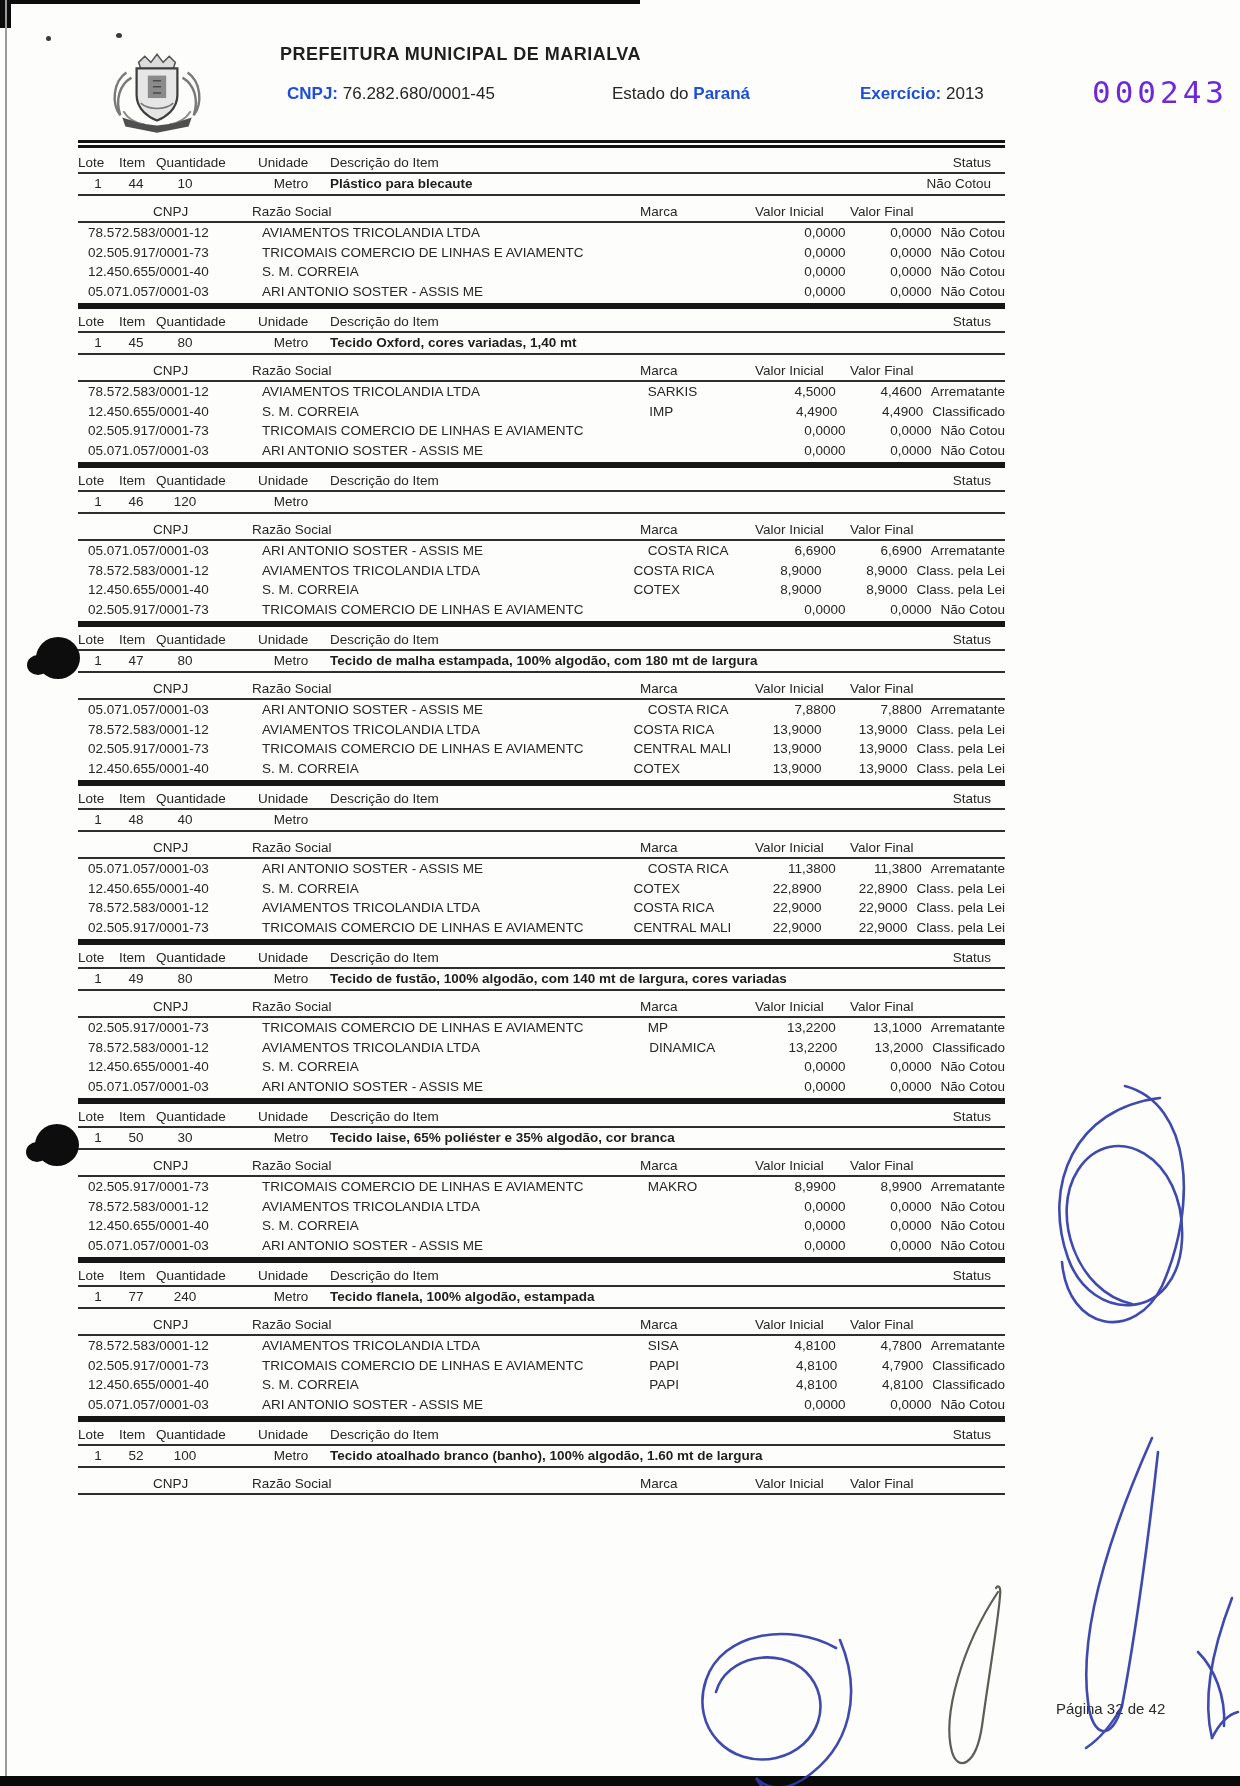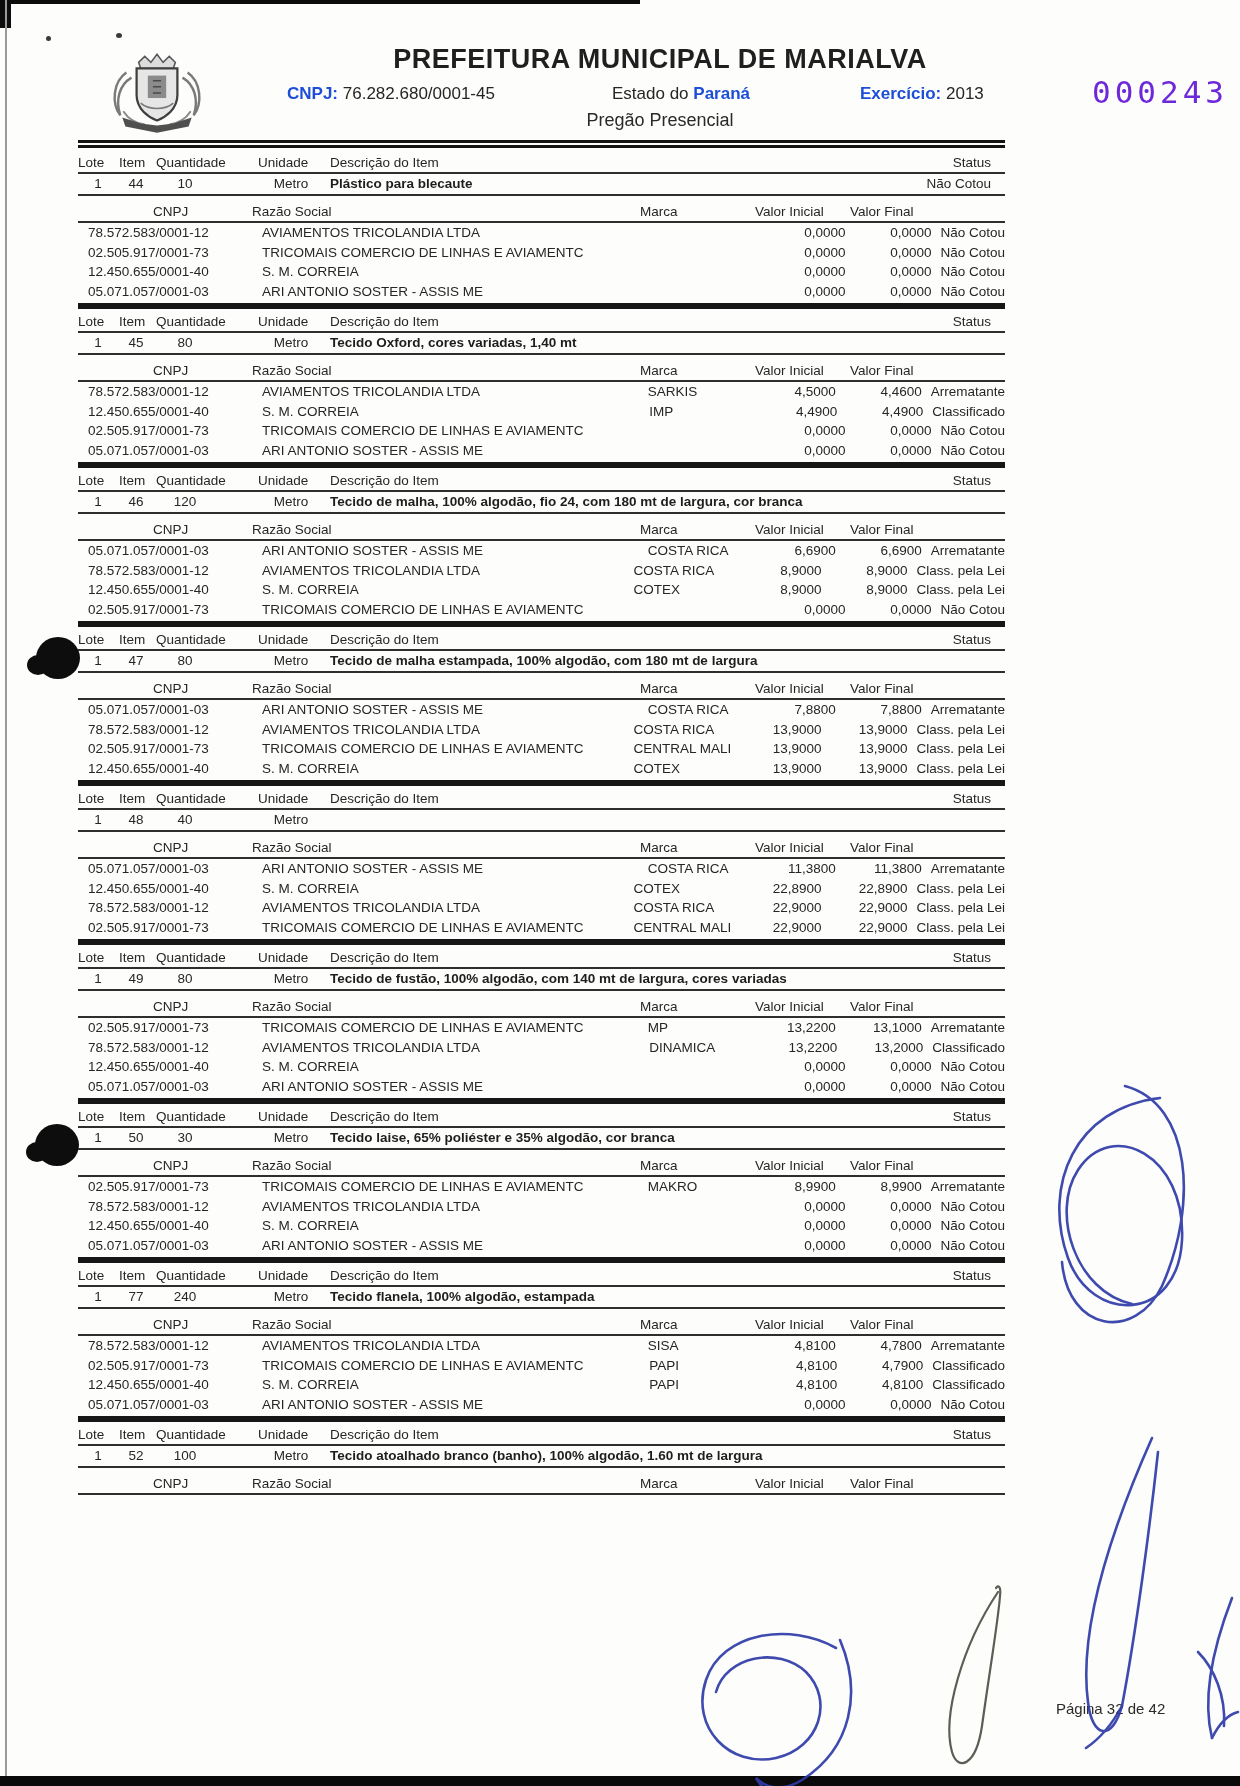--- a/index.html
+++ b/index.html
@@ -8,22 +8,22 @@
   
   .edge-top{position:absolute;left:0;top:0;width:640px;height:4px;background:#0c0c0c;}
   .edge-corner{position:absolute;left:0;top:0;width:11px;height:28px;background:#0c0c0c;}
   .edge-left{position:absolute;left:5px;top:0;width:2px;height:1786px;background:#9a9a9a;}
   .edge-bottom{position:absolute;left:0;top:1776px;width:1240px;height:10px;background:#0a0a0a;}
   .speck{position:absolute;background:#3a3a3a;border-radius:50%;}
   .punch{position:absolute;width:44px;height:42px;background:#0d0d0d;border-radius:50%;}
   .punch::after{content:"";position:absolute;left:-9px;top:18px;width:22px;height:20px;background:#0d0d0d;border-radius:50%;}
   
   .crest{position:absolute;left:106px;top:50px;width:102px;height:92px;}
-  .title{position:absolute;left:280px;top:44px;width:760px;text-align:center;
-         font-size:27px;font-weight:bold;letter-spacing:.5px;color:#1f1f1f;white-space:nowrap;}
+  .title{position:absolute;left:280px;top:44px;width:760px;text-align:left;
+         font-size:18px;font-weight:bold;letter-spacing:.5px;color:#1f1f1f;white-space:nowrap;}
   .infoline{position:absolute;left:0;top:84px;width:1240px;height:22px;font-size:17px;white-space:nowrap;}
   .infoline .lbl{font-weight:bold;color:#1d4ed8;}
   .i-cnpj{position:absolute;left:287px;}
   .i-estado{position:absolute;left:612px;}
   .i-exerc{position:absolute;left:860px;}
   .stamp{position:absolute;left:1092px;top:74px;font-family:"DejaVu Sans Mono",monospace;
          font-size:31px;color:#6d28d9;letter-spacing:4px;}
   .subtitle{position:absolute;left:280px;top:110px;width:760px;text-align:center;font-size:18px;color:#2a2a2a;}
   
   .doc{position:absolute;left:78px;top:140px;width:927px;}
@@ -85,21 +85,20 @@
 
   <div class="title">PREFEITURA MUNICIPAL DE MARIALVA</div>
 
   <div class="infoline">
     <span class="i-cnpj"><span class="lbl">CNPJ:</span> <span>76.282.680/0001-45</span></span>
     <span class="i-estado"><span>Estado do</span> <span class="lbl">Paraná</span></span>
     <span class="i-exerc"><span class="lbl">Exercício:</span> <span>2013</span></span>
   </div>
 
   <div class="stamp">000243</div>
-  <div class="subtitle">Pregão Presencial</div>
 
   <div class="doc" id="lots">
       <section class="lot">
         <div class="rule-double"></div>
         <div class="row lothdr">
           <span class="h-lote">Lote</span>
           <span class="h-item">Item</span>
           <span class="h-qtd">Quantidade</span>
           <span class="h-uni">Unidade</span>
           <span class="h-desc">Descrição do Item</span>
@@ -219,21 +218,20 @@
           <span class="h-qtd">Quantidade</span>
           <span class="h-uni">Unidade</span>
           <span class="h-desc">Descrição do Item</span>
           <span class="h-status">Status</span>
         </div>
         <div class="row itemrow">
           <span class="v-lote">1</span>
           <span class="v-item">46</span>
           <span class="v-qtd">120</span>
           <span class="v-uni">Metro</span>
-          <span class="v-desc">Tecido de malha, 100% algodão, fio 24, com 180 mt de largura, cor branca</span>
           <span class="v-status"></span>
         </div>
         <div class="row subhdr">
           <span class="s-cnpj">CNPJ</span>
           <span class="s-razao">Razão Social</span>
           <span class="s-marca">Marca</span>
           <span class="s-vi">Valor Inicial</span>
           <span class="s-vf">Valor Final</span>
         </div>
         <div class="row bidder">

